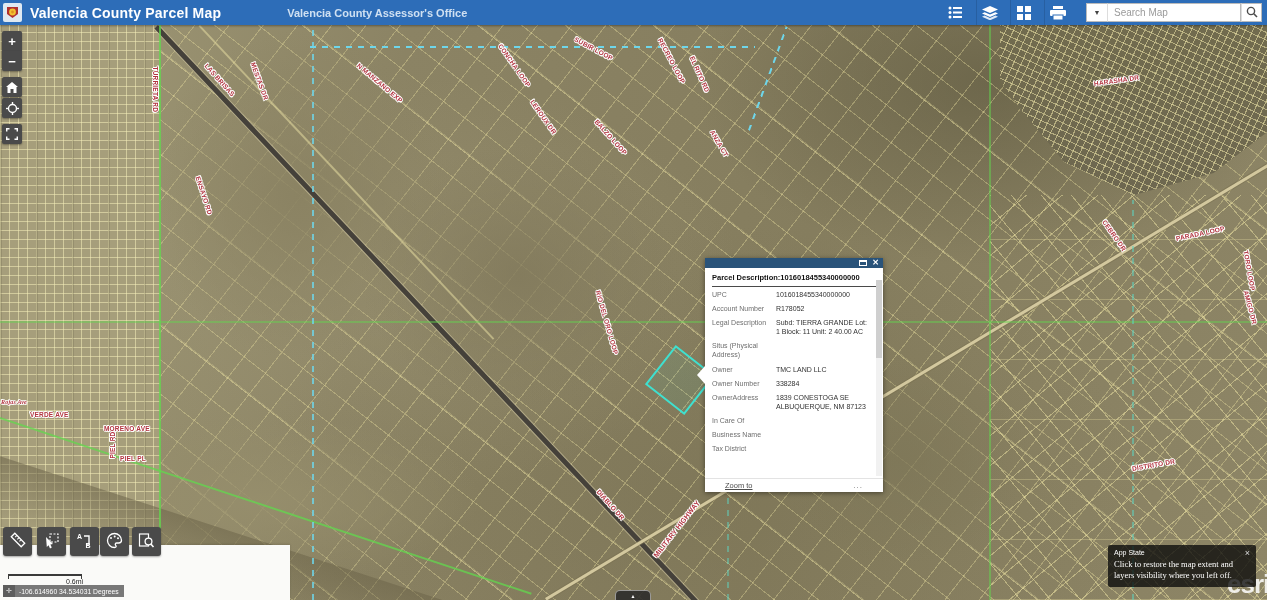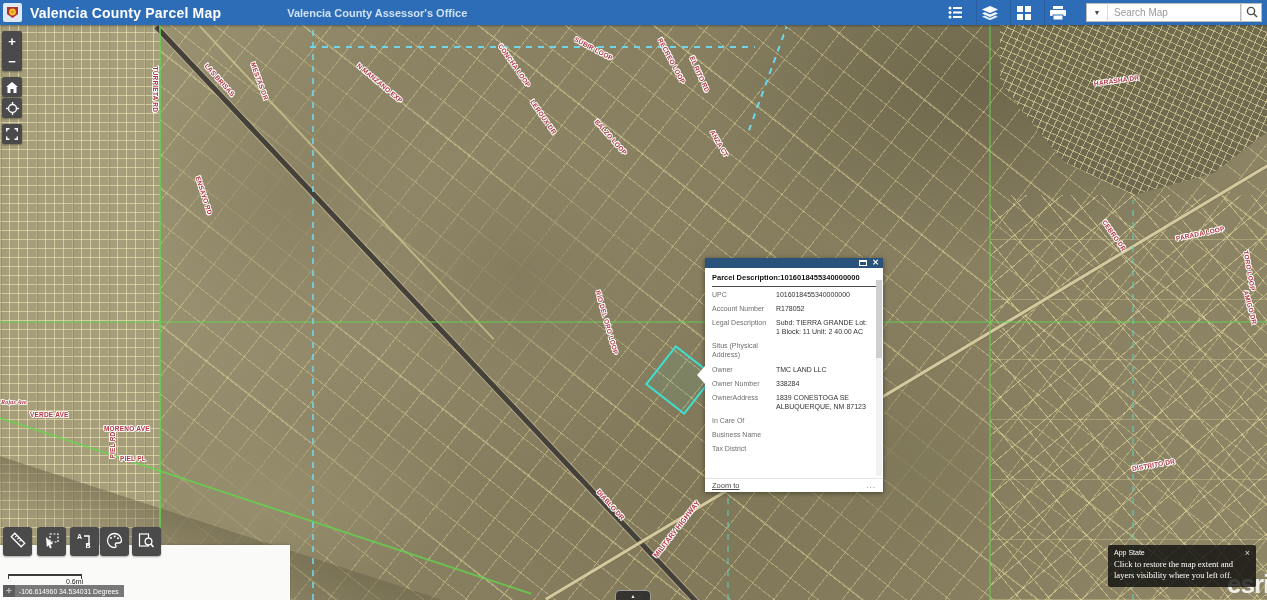--- a/index.html
+++ b/index.html
@@ -88,21 +88,21 @@
   #popup-dock { width:8px; height:6px; border:1px solid #fff; border-top-width:2px; cursor:pointer; }
   #popup-close { color:#fff; font-size:8px; line-height:8px; font-weight:bold; cursor:pointer; }
   #popup-pointer { position:absolute; left:-8px; top:108px; width:0; height:0; border-top:9px solid transparent; border-bottom:9px solid transparent; border-right:8px solid #fff; }
   #popup-body { padding:5px 7px 0 7px; height:210px; overflow:hidden; position:relative; }
   #popup-heading { font-size:7.5px; font-weight:bold; color:#111; padding-bottom:4px; border-bottom:1.5px solid #4a4a4a; }
   .prow { display:flex; padding:3px 0 2px 0; }
   .plab { width:64px; min-width:64px; color:#6e6e6e; font-size:7px; line-height:1.3; padding-right:4px; }
   .pval { color:#323232; font-size:7px; line-height:1.3; width:92px; }
   #popup-scroll { position:absolute; right:1px; top:12px; width:6px; height:196px; background:#f1f1f1; }
   #popup-thumb { width:6px; height:78px; background:#cfcfcf; }
-  #popup-footer { height:14px; border-top:1px solid #e3e3e3; display:flex; align-items:center; justify-content:space-between; padding:0 7px; background:#fff; position:relative; }
+  #popup-footer { height:14px; border-top:1px solid #e3e3e3; display:flex; align-items:center; justify-content:space-between; padding:0 20px; background:#fff; position:relative; }
   #zoom-to { font-size:7.5px; color:#4c4c4c; text-decoration:underline; cursor:pointer; }
   #popup-more { font-size:8px; color:#6e6e6e; letter-spacing:1px; cursor:pointer; line-height:4px; }
 
   
   #scalebar { position:absolute; left:8px; top:549px; width:74px; height:5px; border-top:2px solid #3a3a3a; border-left:1.5px solid #3a3a3a; border-right:1.5px solid #3a3a3a; z-index:9; }
   #scalebar-label { position:absolute; left:66px; top:553px; font-size:7px; color:#222; z-index:9; text-shadow:0 0 2px #fff; }
   #coords { position:absolute; left:3px; top:560px; height:12px; background:rgba(108,108,108,.92); color:#fff; font-size:6.8px;
      display:flex; align-items:center; padding:0 5px 0 0; z-index:9; }
   #coords-crosshair { width:12px; height:12px; background:rgba(90,90,90,.9); color:#e8e8e8; font-size:7px; display:flex; align-items:center; justify-content:center; margin-right:4px; }
 

